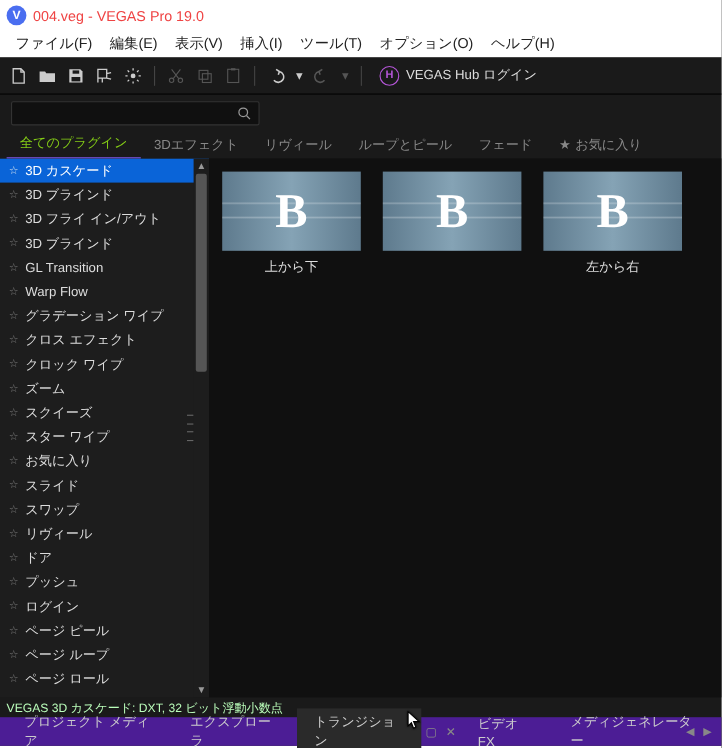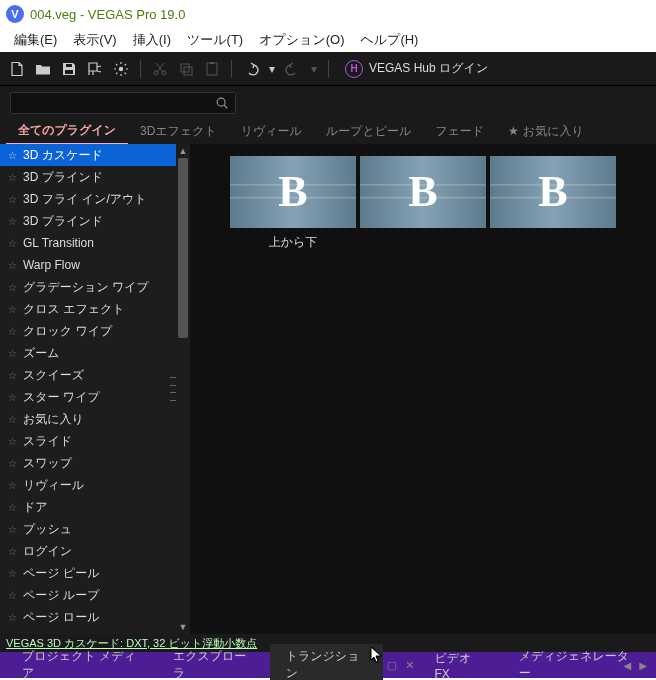--- a/index.html
+++ b/index.html
@@ -1,55 +1,55 @@
 <!DOCTYPE html>
 <html><head>
 <meta charset="utf-8">
 <style>
   * { margin:0; padding:0; box-sizing:border-box; font-family:"Meiryo UI","Segoe UI",sans-serif; -webkit-user-select:none; user-select:none;}
   body { width:656px; height:680px; background:#fff; overflow:hidden; font-size:12px;}
   .titlebar { height:28px; display:flex; align-items:center; padding:0 6px; background:#fff; color:#333;}
   .app-icon { width:18px; height:18px; border-radius:50%; background:#4a6ef0; color:#fff; font-weight:bold; display:flex;align-items:center;justify-content:center; font-size:11px; margin-right:6px;}
-  .title { font-size:13px; color:#4d7c0f;}
+  .title { font-size:13px; color:#ef4444;}
   .menubar { height:24px; display:flex; align-items:center; padding:0 6px; background:#fff;}
   .menu-item { color:#222; font-size:13px; padding:2px 8px; cursor:pointer;}
   .dark { background:#1a1a1a; color:#ccc; }
   .toolbar { height:34px; display:flex; align-items:center; padding:0 6px; gap:4px; border-bottom:1px solid #000;}
   .tbtn { width:22px; height:22px; display:flex; align-items:center; justify-content:center; color:#ccc; cursor:pointer; border-radius:2px;}
   .tbtn.disabled { color:#555; cursor:default;}
   .sep { width:1px; height:18px; background:#444; margin:0 4px;}
   .hub-btn { display:flex; align-items:center; gap:6px; color:#ddd; padding:2px 8px; cursor:pointer;}
   .hub-icon { width:18px;height:18px;border-radius:50%;border:1.5px solid #b556d8;display:flex;align-items:center;justify-content:center;color:#b556d8;font-size:10px;font-weight:bold;}
   .search-row { padding:6px 10px 4px; }
   .search-box { width:226px; height:22px; background:#101010; border:1px solid #333; border-radius:2px; display:flex; align-items:center; justify-content:flex-end; padding-right:6px;}
   .tabs-row { height:26px; display:flex; align-items:center; padding:0 6px;}
   .ptab { color:#888; padding:4px 12px; cursor:pointer; font-size:12px;}
-  .ptab.active { color:#fca5a5; border-bottom:2px solid #f9a8d4;font-weight:bold;}
+  .ptab.active { color:#84cc16; border-bottom:2px solid #8b5cf6;}
   .fav { display:flex; align-items:center; gap:4px;}
   .content { display:flex; height:490px;}
   .sidebar { width:190px; background:#1d1d1d; position:relative; overflow:hidden;}
   .plugin-list { height:100%; overflow-y:auto;}
   .plugin-item { display:flex; align-items:center; gap:6px; padding:4px 8px; color:#ddd; font-size:12px; cursor:pointer; height:22px;}
   .plugin-item.selected { background:#0a64d8; color:#fff;}
   .plugin-item .star { color:#777; font-size:10px;}
   .plugin-item.selected .star{color:#cde;}
   .scrollbar { position:absolute; right:0; top:0; width:14px; height:100%; background:#1d1d1d;}
   .scroll-arrow { width:14px;height:14px;display:flex;align-items:center;justify-content:center;color:#999;font-size:9px;cursor:pointer;}
   .scroll-thumb { position:absolute; left:2px; width:10px; background:#555; border-radius:2px;}
   .grip { position:absolute; right:14px; top:50%; transform:translateY(-50%); width:6px; height:30px; display:flex; flex-direction:column; justify-content:space-around; cursor:col-resize;}
   .grip span{height:1px;background:#666;}
   .preview-area { flex:1; background:#101010; padding:12px; overflow:auto;}
-  .thumbs { display:flex; gap:4px; flex-wrap:wrap;justify-content:center;}
+  .thumbs { display:flex; gap:20px; flex-wrap:wrap;}
   .thumb { width:126px;}
   .thumb-img { width:126px; height:72px; background:linear-gradient(90deg,#5e7a8d 0%,#85a3b5 50%,#5e7a8d 100%); position:relative; display:flex; align-items:center; justify-content:center; cursor:pointer;}
   .thumb-img::before{content:"";position:absolute;inset:0;background:
      linear-gradient(0deg,rgba(255,255,255,0) 40%,rgba(255,255,255,.25) 42%,rgba(255,255,255,0) 44%,rgba(255,255,255,0) 58%,rgba(255,255,255,.25) 60%,rgba(255,255,255,0) 62%);}
   .letter { font-family:Georgia,serif; color:#fff; font-size:44px; font-weight:bold; line-height:1;}
   .thumb-label { text-align:center; color:#ddd; margin-top:6px; font-size:12px;}
-  .status { height:18px; padding:0 6px; color:#bfb; font-size:11px; display:flex; align-items:center; font-family:monospace;text-decoration:underline;}
+  .status { height:18px; padding:0 6px; color:#bfb; font-size:11px; display:flex; align-items:center; font-family:monospace;}
   .bottom-tabs { height:26px; background:#4c1d95; display:flex; align-items:center; padding:0 6px; position:relative;}
   .btab { color:#ccc; padding:4px 16px; cursor:pointer; font-size:12px;}
   .btab.active { background:#2a2a2a;}
   .btab-ctrls { color:#888; font-size:11px; padding:0 4px; cursor:pointer;}
   .nav-arrows{position:absolute;right:6px;display:flex;gap:2px;}
   .nav-arrows span{color:#888;cursor:pointer;padding:0 3px;font-size:10px;}
   .cursor { position:absolute; left:370px; top:646px; width:14px;height:18px; pointer-events:none;}
   .cursor svg{filter:drop-shadow(0 0 1px #000);}
   svg{display:block;}
 </style>
@@ -59,20 +59,21 @@
 <div class="titlebar">
   <div class="app-icon">V</div>
   <div class="title">
     <span>004.veg</span>
     <span> - </span>
     <span>VEGAS Pro 19.0</span>
   </div>
 </div>
 
 <div class="menubar">
+  <div class="menu-item">ファイル(F)</div>
   <div class="menu-item">編集(E)</div>
   <div class="menu-item">表示(V)</div>
   <div class="menu-item">挿入(I)</div>
   <div class="menu-item">ツール(T)</div>
   <div class="menu-item">オプション(O)</div>
   <div class="menu-item">ヘルプ(H)</div>
 </div>
 
 <div class="dark">
 
@@ -280,20 +281,21 @@
           </div>
           <div class="thumb">
             <div class="thumb-img">
               <span class="letter">B</span>
             </div>
           </div>
           <div class="thumb">
             <div class="thumb-img">
               <span class="letter">B</span>
             </div>
+            <div class="thumb-label">左から右</div>
           </div>
         </div>
     </div>
   </div>
 
   <div class="status">
     <span>VEGAS 3D カスケード: DXT, 32 ビット浮動小数点</span>
   </div>
 
   <div class="bottom-tabs">

